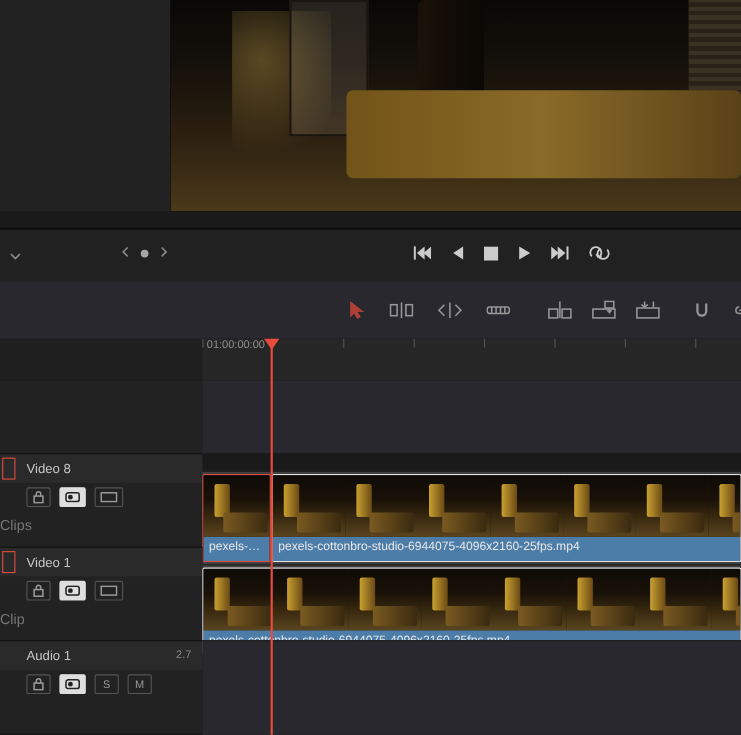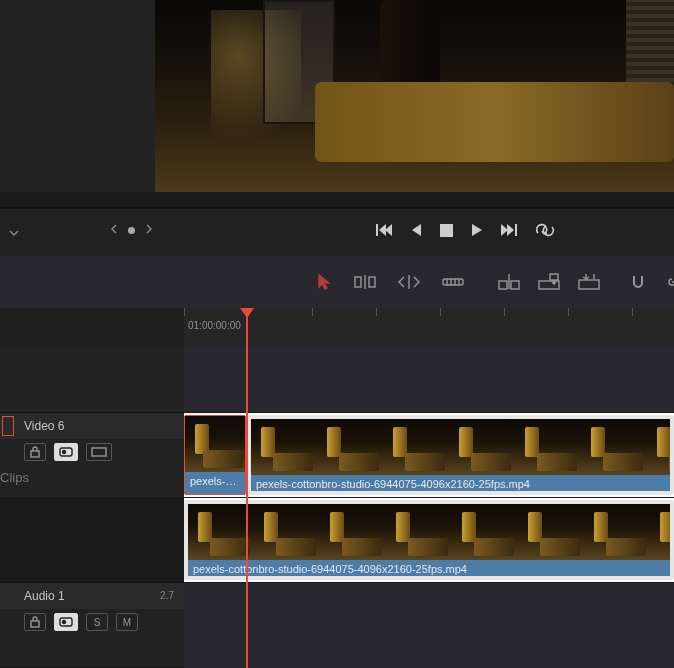--- a/index.html
+++ b/index.html
@@ -20,37 +20,37 @@
   .tools{position:absolute;left:0;top:256px;width:674px;height:52px;background:#28282e;display:flex;align-items:center;}
   .tools .group{display:flex;align-items:center;gap:22px;margin-left:318px;}
   .tools .group2{display:flex;align-items:center;gap:18px;margin-left:34px;}
   .tools .group3{display:flex;align-items:center;gap:20px;margin-left:30px;}
   .tbtn{cursor:pointer;opacity:.7;display:flex;}
   .tbtn svg{stroke:#c8c8c8;fill:none;stroke-width:1.4px;}
   .tbtn.sel svg{stroke:#e64b3c;fill:#e64b3c;}
   .tlhead{position:absolute;left:0;top:308px;width:674px;height:38px;background:#1f1f1f;}
   .tc{position:absolute;left:8px;top:6px;font-size:19px;color:#d8d8d8;letter-spacing:.5px;font-weight:400;}
   .ruler{position:absolute;left:184px;top:0;width:490px;height:38px;background:#262626;}
-  .ruler .rt{position:absolute;top:12px;font-size:10px;color:#8f8f8f;}
+  .ruler .rt{position:absolute;top:0;font-size:10px;color:#8f8f8f;}
   .tick{position:absolute;top:0;width:1px;height:8px;background:#555;}
   .buf{position:absolute;left:0;top:346px;width:674px;height:66px;background:#1b1b1b;}
   .buf .l{position:absolute;left:0;top:0;width:184px;height:66px;background:#222;}
   .buf .t{position:absolute;left:184px;top:0;width:490px;height:66px;background:#28282e;}
   .trk{position:absolute;left:0;width:674px;height:85px;}
   .trk .head{position:absolute;left:0;top:0;width:184px;height:85px;background:#222;}
   .trk .head .top{height:26px;background:#2a2a2a;border-top:1px solid #111;padding-left:24px;line-height:26px;color:#c5c5c5;display:flex;align-items:center;}
   .trk .head .top .sel{position:absolute;left:2px;top:4px;width:10px;height:18px;border:1px solid #e64b3c;}
   .trk .head .ctr{height:26px;padding-left:24px;display:flex;align-items:center;gap:8px;}
   .tgl{height:16px;border:1px solid #555;border-radius:2px;display:flex;align-items:center;justify-content:center;font-size:10px;color:#999;padding:0 4px;min-width:12px;cursor:pointer;}
   .tgl.on{background:#dedede;color:#222;border-color:#dedede;}
   .tgl svg{stroke:#999;fill:none;stroke-width:1.4px;}
   .tgl.on svg{stroke:#222;}
   .trk .head .bt{height:26px;padding-left:0px;line-height:26px;color:#777;font-size:13px;}
-  .trk .lane{position:absolute;left:184px;top:0;width:490px;height:85px;background:#ffffff;border-top:1px solid #1a1a1a;text-decoration:underline;}
-  .clip{position:absolute;top:2px;height:80px;background:#2d2d33;border:4px solid #e5e5e5;border-radius:2px;overflow:hidden;box-sizing:border-box;}
+  .trk .lane{position:absolute;left:184px;top:16px;width:490px;height:85px;background:#404040;border-top:1px solid #1a1a1a;text-decoration:underline;}
+  .clip{position:absolute;top:2px;height:80px;background:#2d2d33;border:1px solid #e5e5e5;border-radius:2px;overflow:hidden;box-sizing:border-box;}
   .clip.sel{border:1px solid #e64b3c;}
   .clip .thumbs{height:56px;background:#1e1608;display:flex;}
   .clip .label{height:22px;background:#4c7ca8;color:#e8e8e8;font-size:11px;padding:3px 5px 0 5px;white-space:nowrap;overflow:hidden;text-overflow:ellipsis;}
   .atrk{position:absolute;left:0;width:674px;height:85px;}
   .atrk .head{position:absolute;left:0;top:0;width:184px;height:85px;background:#222;}
   .atrk .head .top{height:26px;background:#2a2a2a;border-top:1px solid #111;padding-left:24px;line-height:26px;color:#c5c5c5;position:relative;}
   .atrk .head .top .ch{position:absolute;right:10px;top:0;font-size:10px;color:#888;}
   .atrk .head .ctr{height:26px;padding-left:24px;display:flex;align-items:center;gap:8px;}
   .atrk .lane{position:absolute;left:184px;top:0;width:490px;height:85px;background:#28282e;border-top:1px solid #1a1a1a;}
   .playhead{position:absolute;left:246px;top:308px;width:2px;height:360px;background:#e64b3c;z-index:50;}
@@ -221,21 +221,21 @@
 
 <div class="buf">
   <div class="l"></div>
     <div class="t"></div>
 </div>
 
 <div class="trk" style="top:412px">
   <div class="head">
     <div class="top">
         <span class="sel"></span>
-        <span>Video 6</span>
+        <span>Video 8</span>
       </div>
     <div class="ctr">
       <span class="tgl">
           <svg width="10" height="12" viewBox="0 0 10 12">
             <rect x="1" y="5" width="8" height="6"></rect>
             <path d="M3 5 v-2 a2 2 0 0 1 4 0 v2"></path>
           </svg>
         </span>
       <span class="tgl on">
           <svg width="14" height="10" viewBox="0 0 14 10">
@@ -267,20 +267,46 @@
           <div class="thumb-scene"></div>
           <div class="thumb-scene"></div>
           <div class="thumb-scene"></div>
       </div>
       <div class="label">pexels-cottonbro-studio-6944075-4096x2160-25fps.mp4</div>
     </div>
   </div>
 </div>
 
 <div class="trk" style="top:497px">
+  <div class="head">
+    <div class="top">
+        <span class="sel"></span>
+        <span>Video 1</span>
+      </div>
+    <div class="ctr">
+      <span class="tgl">
+          <svg width="10" height="12" viewBox="0 0 10 12">
+            <rect x="1" y="5" width="8" height="6"></rect>
+            <path d="M3 5 v-2 a2 2 0 0 1 4 0 v2"></path>
+          </svg>
+        </span>
+      <span class="tgl on">
+          <svg width="14" height="10" viewBox="0 0 14 10">
+            <rect x="1" y="1" width="12" height="8" rx="2"></rect>
+            <circle cx="5" cy="5" r="1.5" fill="#222"></circle>
+          </svg>
+        </span>
+      <span class="tgl">
+          <svg width="16" height="10" viewBox="0 0 16 10">
+            <rect x="1" y="1" width="14" height="8"></rect>
+          </svg>
+        </span>
+    </div>
+    <div class="bt">Clip</div>
+  </div>
   <div class="lane">
     <div class="clip" style="left:0;width:490px">
       <div class="thumbs">
         <div class="thumb-scene"></div>
           <div class="thumb-scene"></div>
           <div class="thumb-scene"></div>
           <div class="thumb-scene"></div>
           <div class="thumb-scene"></div>
           <div class="thumb-scene"></div>
           <div class="thumb-scene"></div>

